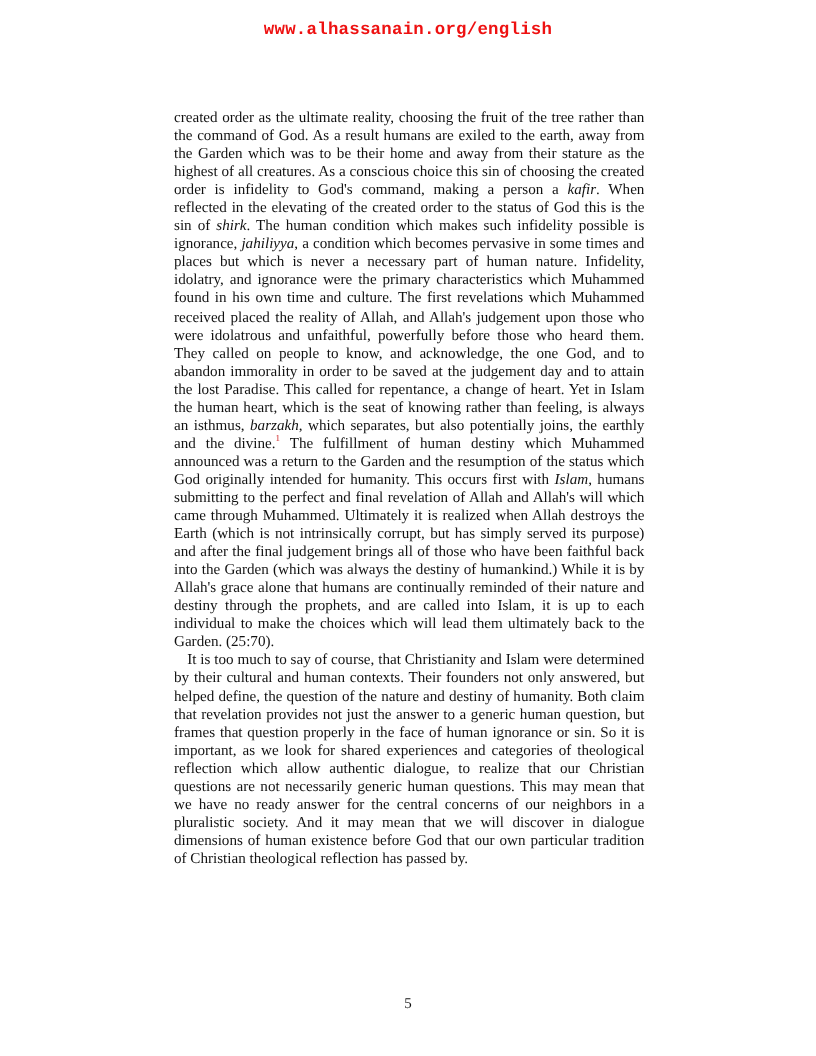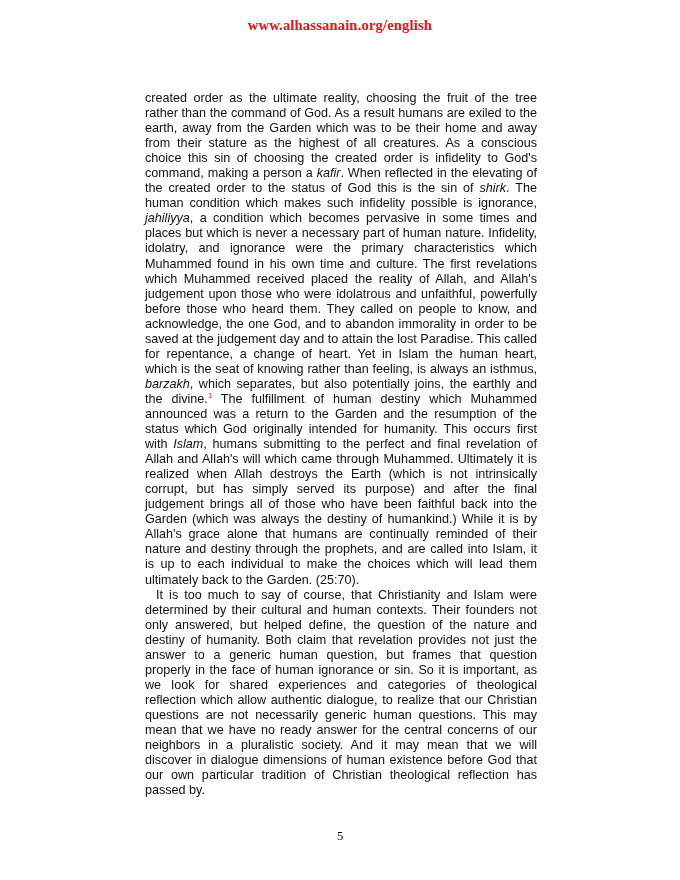--- a/index.html
+++ b/index.html
@@ -1,24 +1,24 @@
 <!DOCTYPE html>
 <html><head>
 <meta charset="utf-8">
 <style>
   html, body { margin: 0; padding: 0; background: #ffffff; }
   body { width: 680px; height: 880px; position: relative; overflow: hidden; }
   .header {
     position: absolute; top: 17px; left: 0; width: 680px; text-align: center;
-    font-family: Liberation Serif, serif;
+    font-family: Liberation Mono, monospace;
     font-weight: bold; font-size: 14.5px; color: #ee1111; letter-spacing: 0.2px;
   }
   .content {
     position: absolute; top: 91px; left: 145px; width: 392px;
-    font-family: Liberation Sans, sans-serif;
+    font-family: Liberation Serif, serif;
     font-size: 12.6px; line-height: 15.05px; color: #111;
     text-align: justify;
   }
   .content p { margin: 0; }
   .content p.indent { text-indent: 11px; }
   .fn { color: #cc2222; font-size: 7.5px; vertical-align: super; line-height: 0; }
   .page-number {
     position: absolute; top: 829px; left: 0; width: 680px; text-align: center;
     font-family: "Liberation Serif", "DejaVu Serif", serif; font-size: 12.5px; color: #111;
   }

